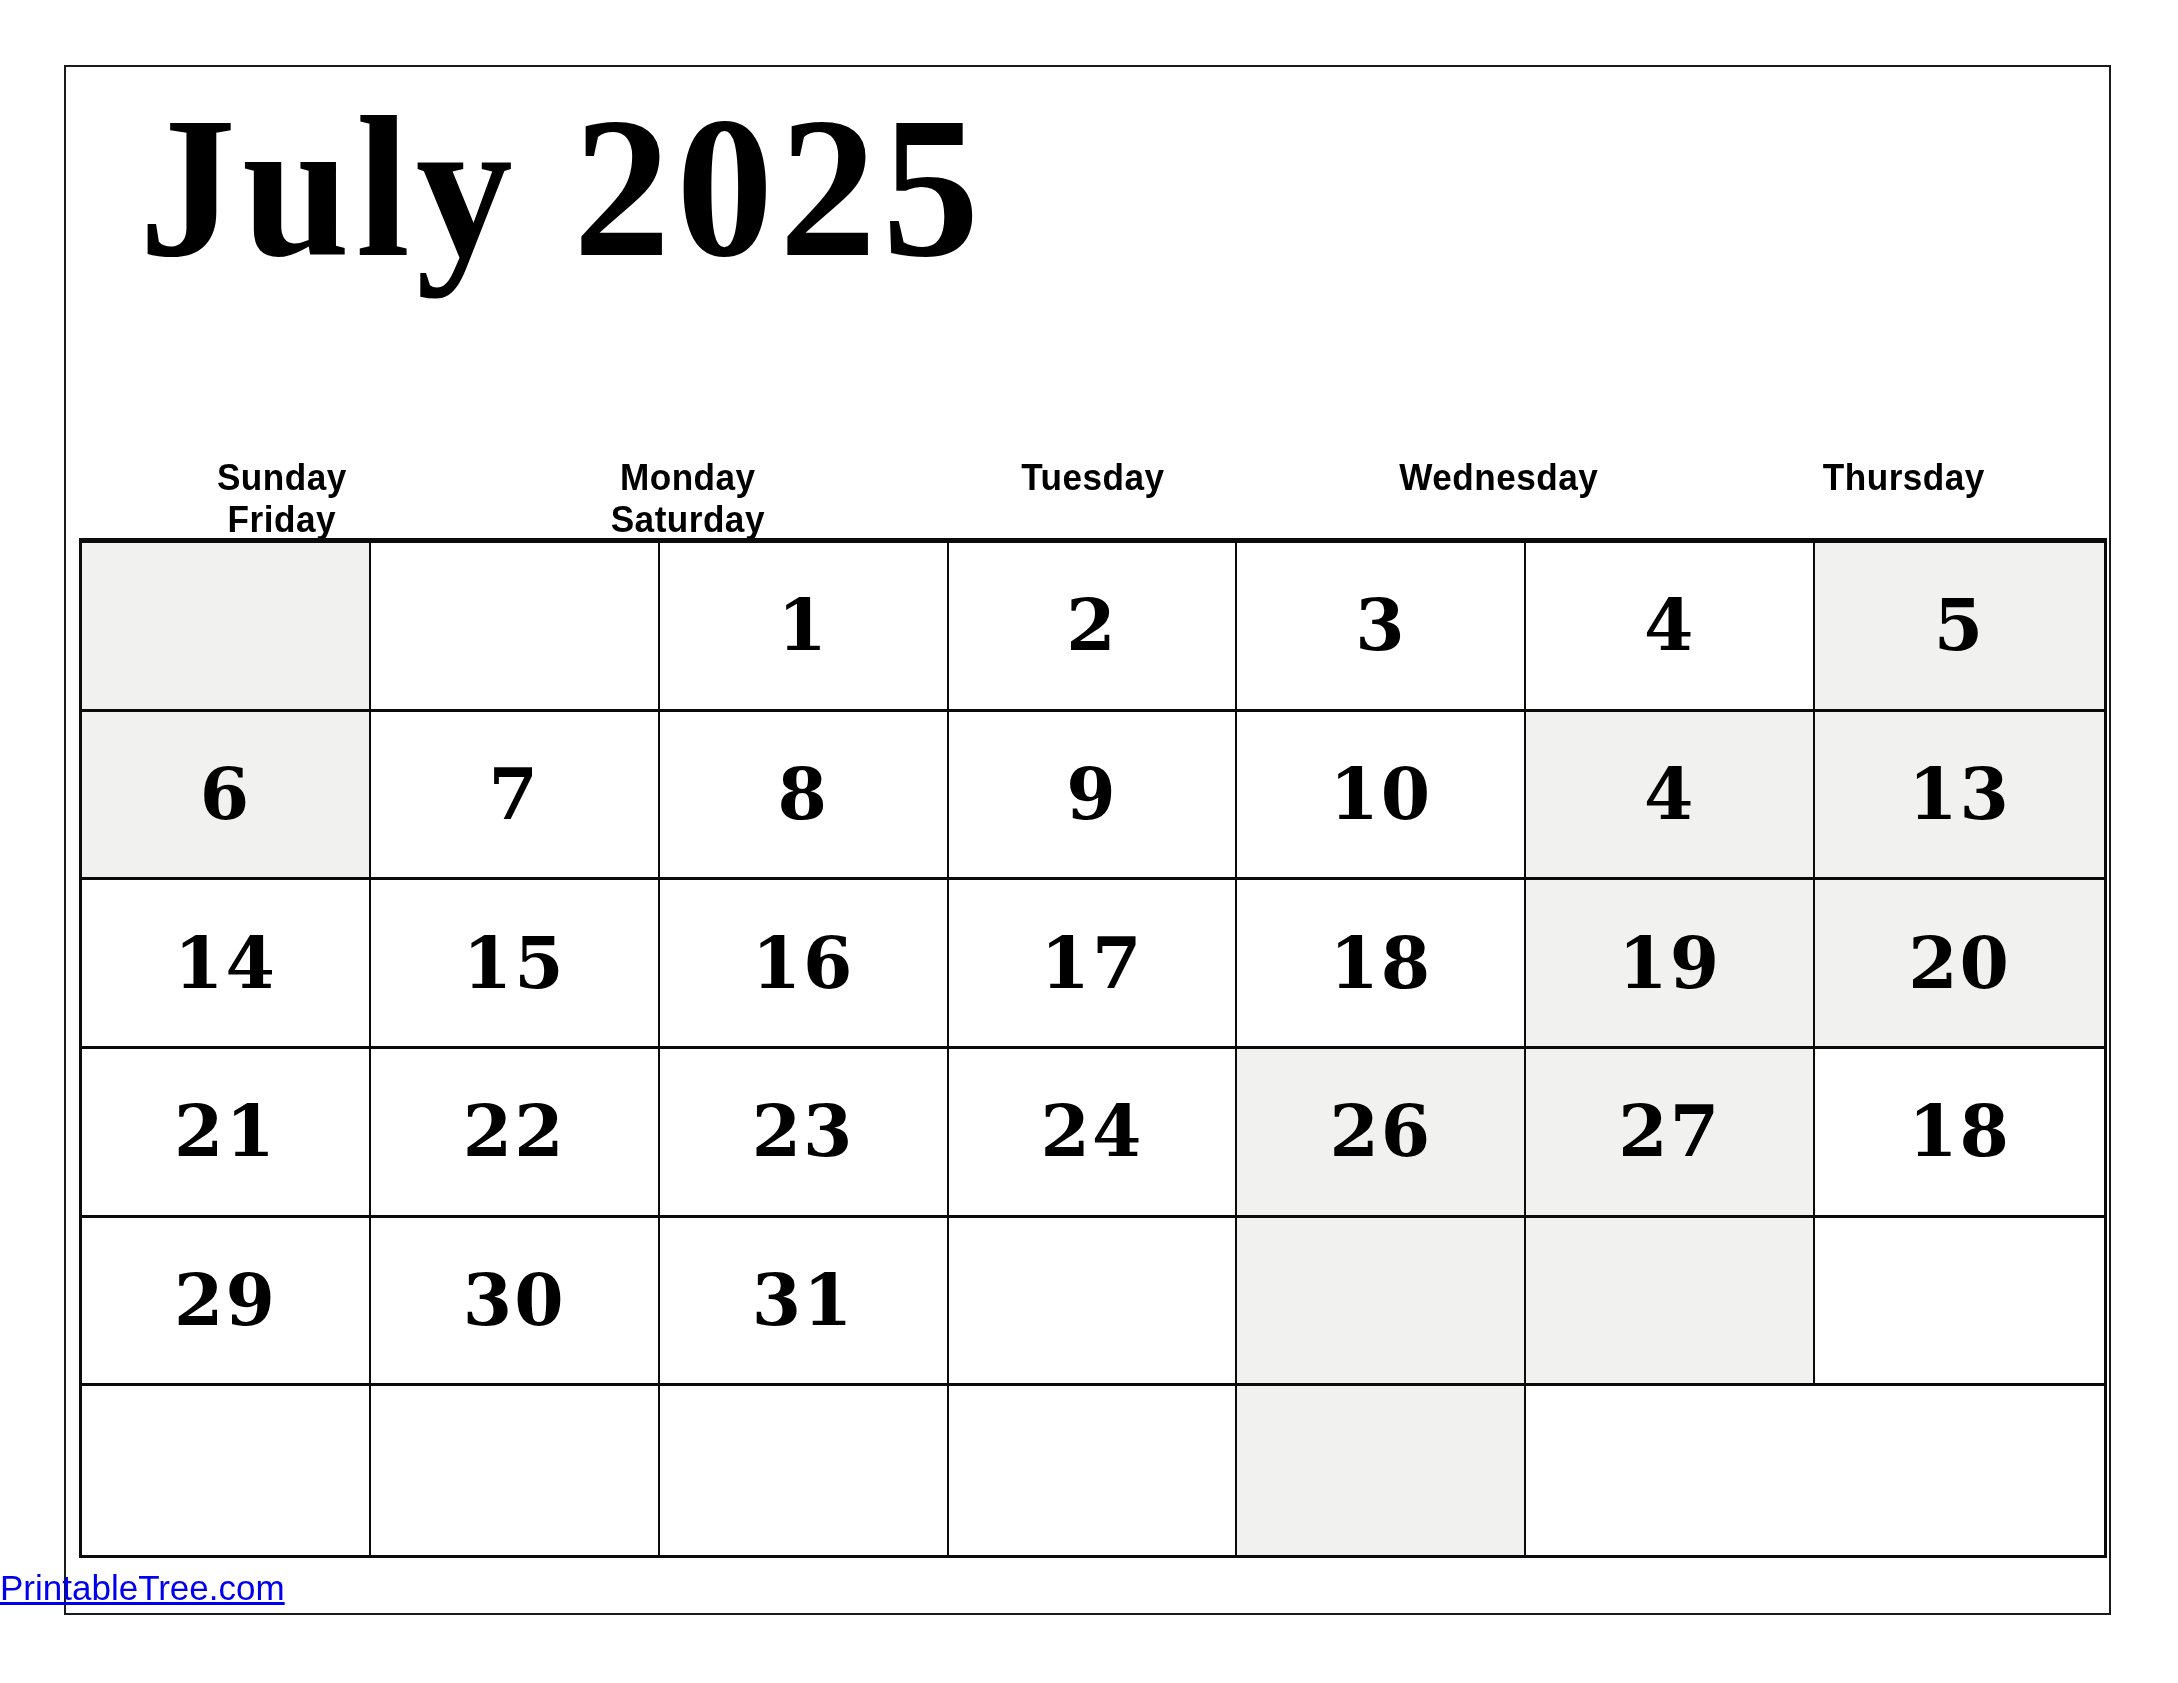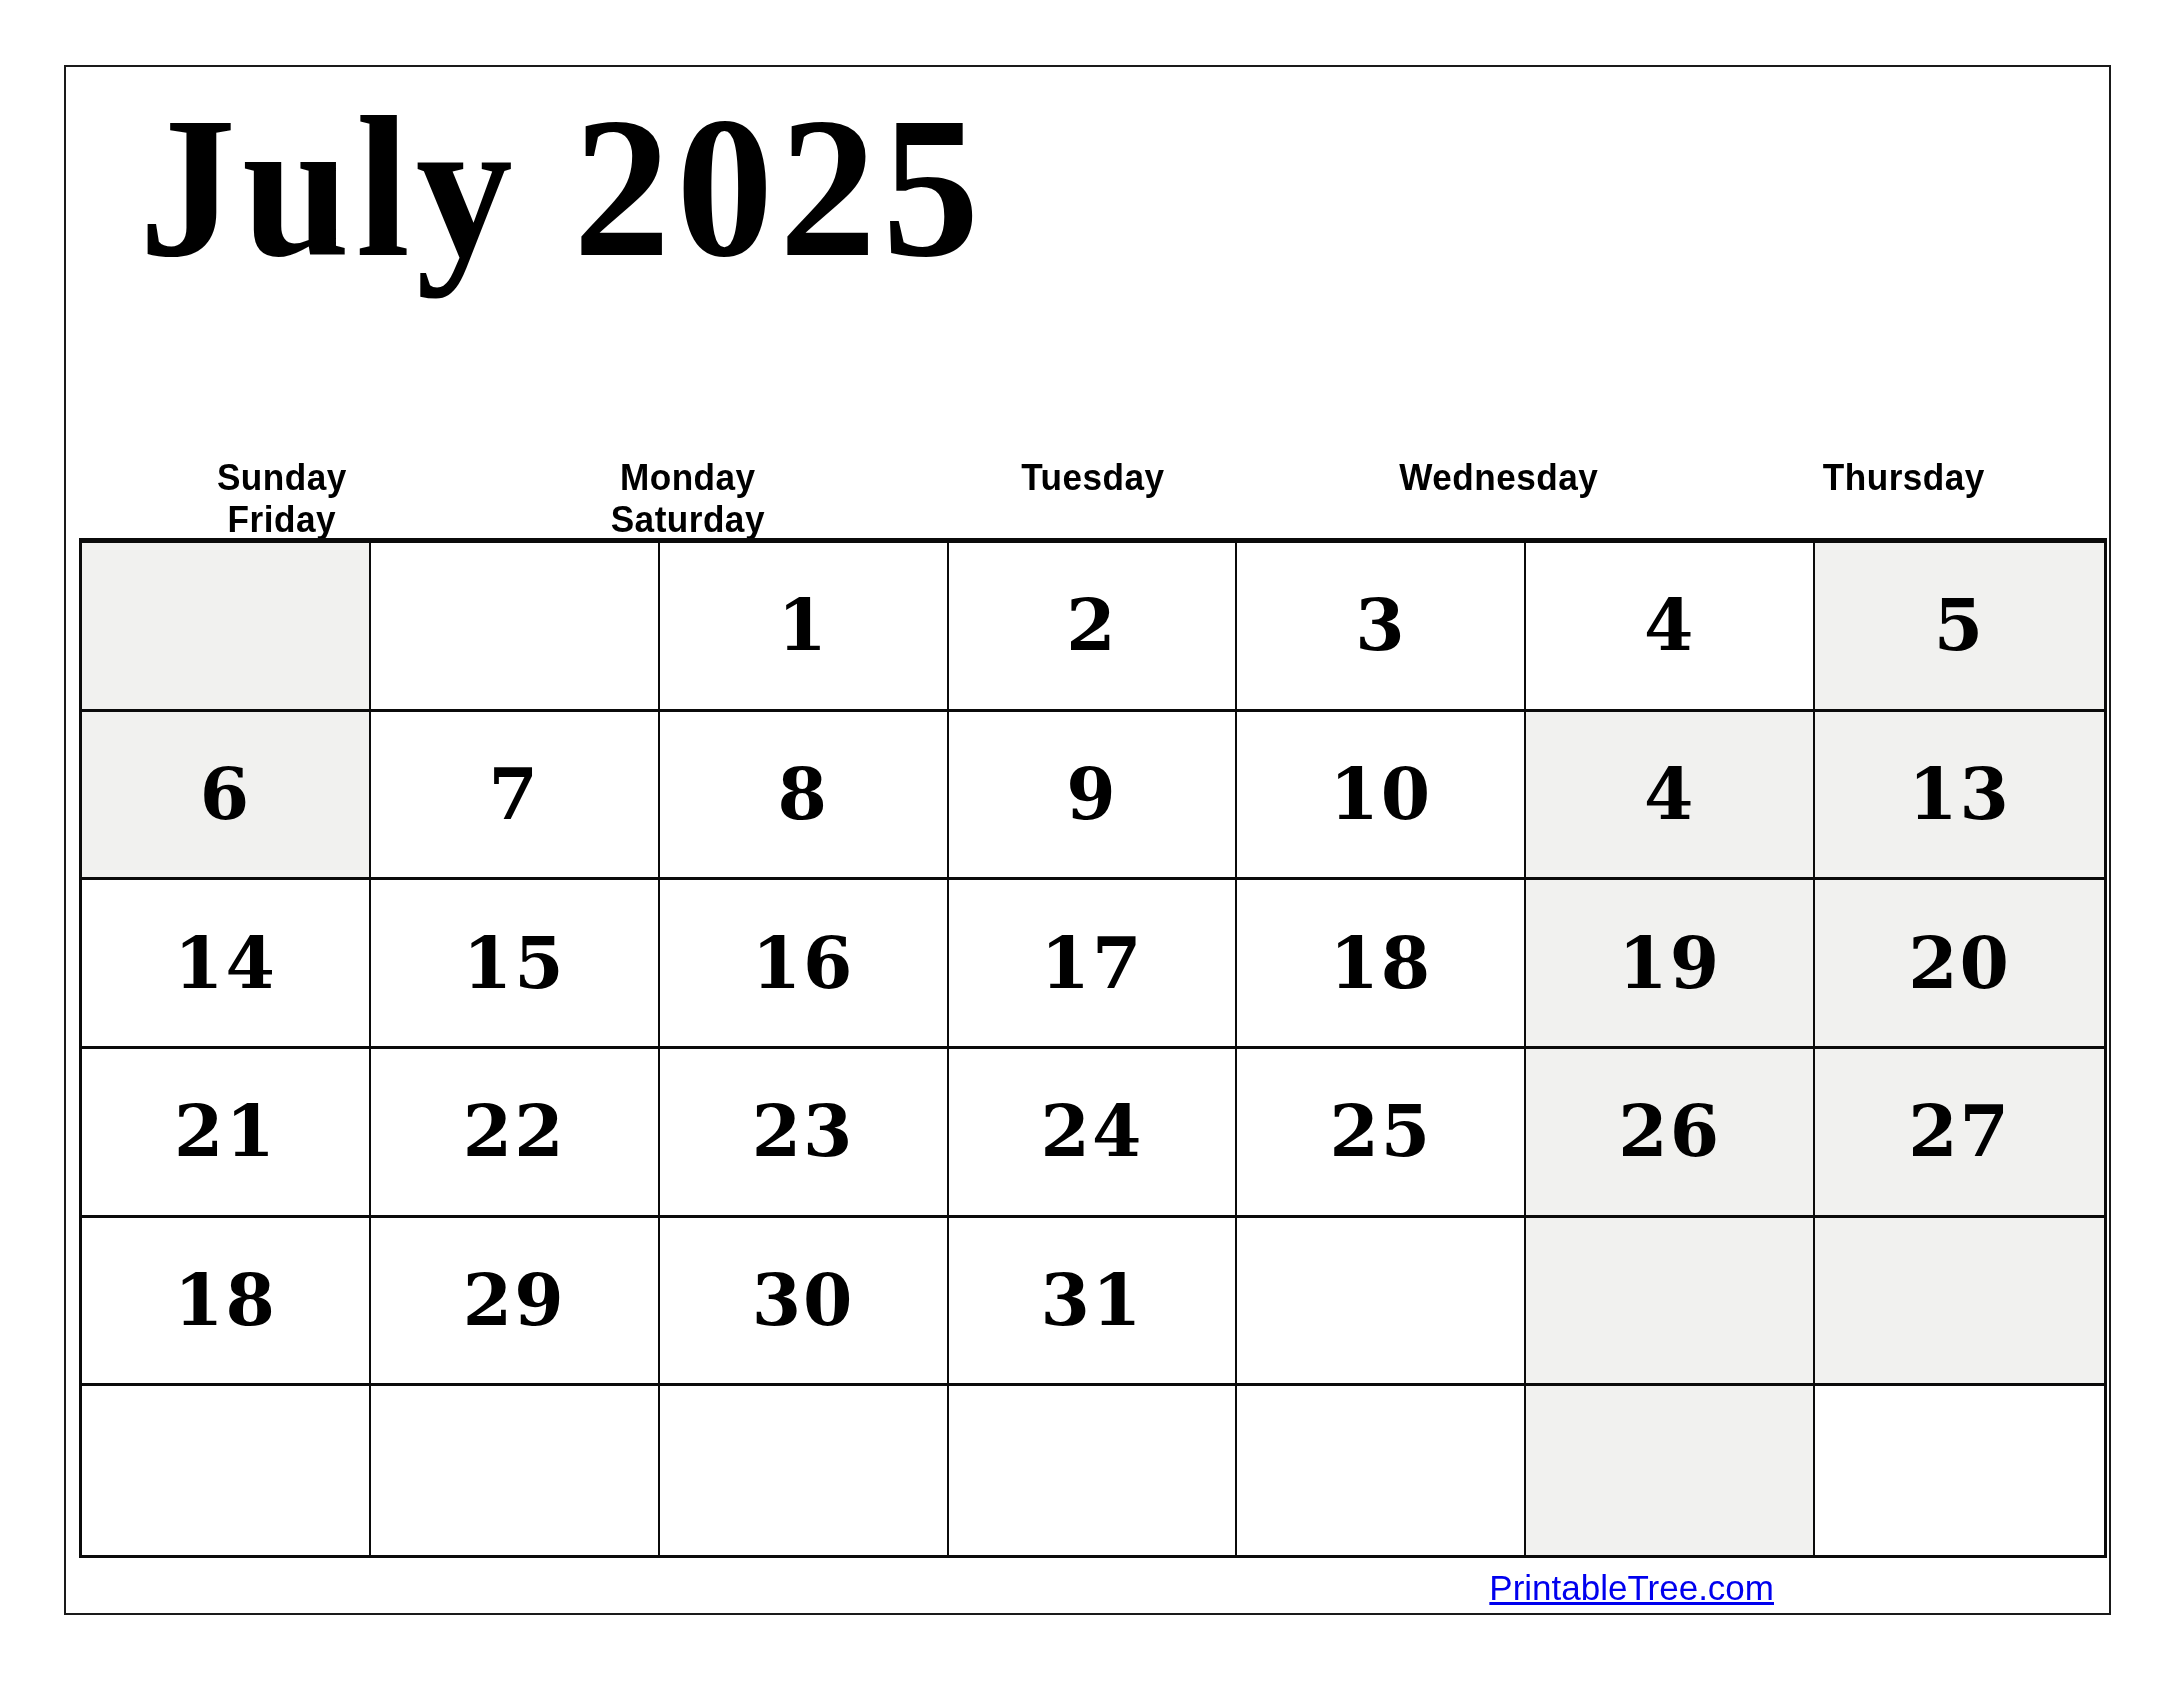--- a/index.html
+++ b/index.html
@@ -79,21 +79,21 @@
     font-family:"DejaVu Serif","Liberation Serif",serif;
     font-weight:bold;
     font-size:71px;
     line-height:1;
     letter-spacing:2px;
   }
   .footer{
     position:absolute;
     left:0;top:1568px;
     width:1774px;
-    text-align:right;
+    text-align:left;
   }
   .footer-link{
     font-family:"Liberation Sans",sans-serif;
     font-size:35px;
     color:var(--link-color);
     text-decoration:underline;
   }
 </style>
 </head>
 <body>
@@ -179,23 +179,20 @@
       </div>
       <div class="cell">
         <span class="daynum">22</span>
       </div>
       <div class="cell">
         <span class="daynum">23</span>
       </div>
       <div class="cell">
         <span class="daynum">24</span>
       </div>
-      <div class="cell">
-        <span class="daynum">25</span>
-      </div>
       <div class="cell weekend">
         <span class="daynum">26</span>
       </div>
       <div class="cell weekend">
         <span class="daynum">27</span>
       </div>
       <div class="cell">
         <span class="daynum">18</span>
       </div>
       <div class="cell">

